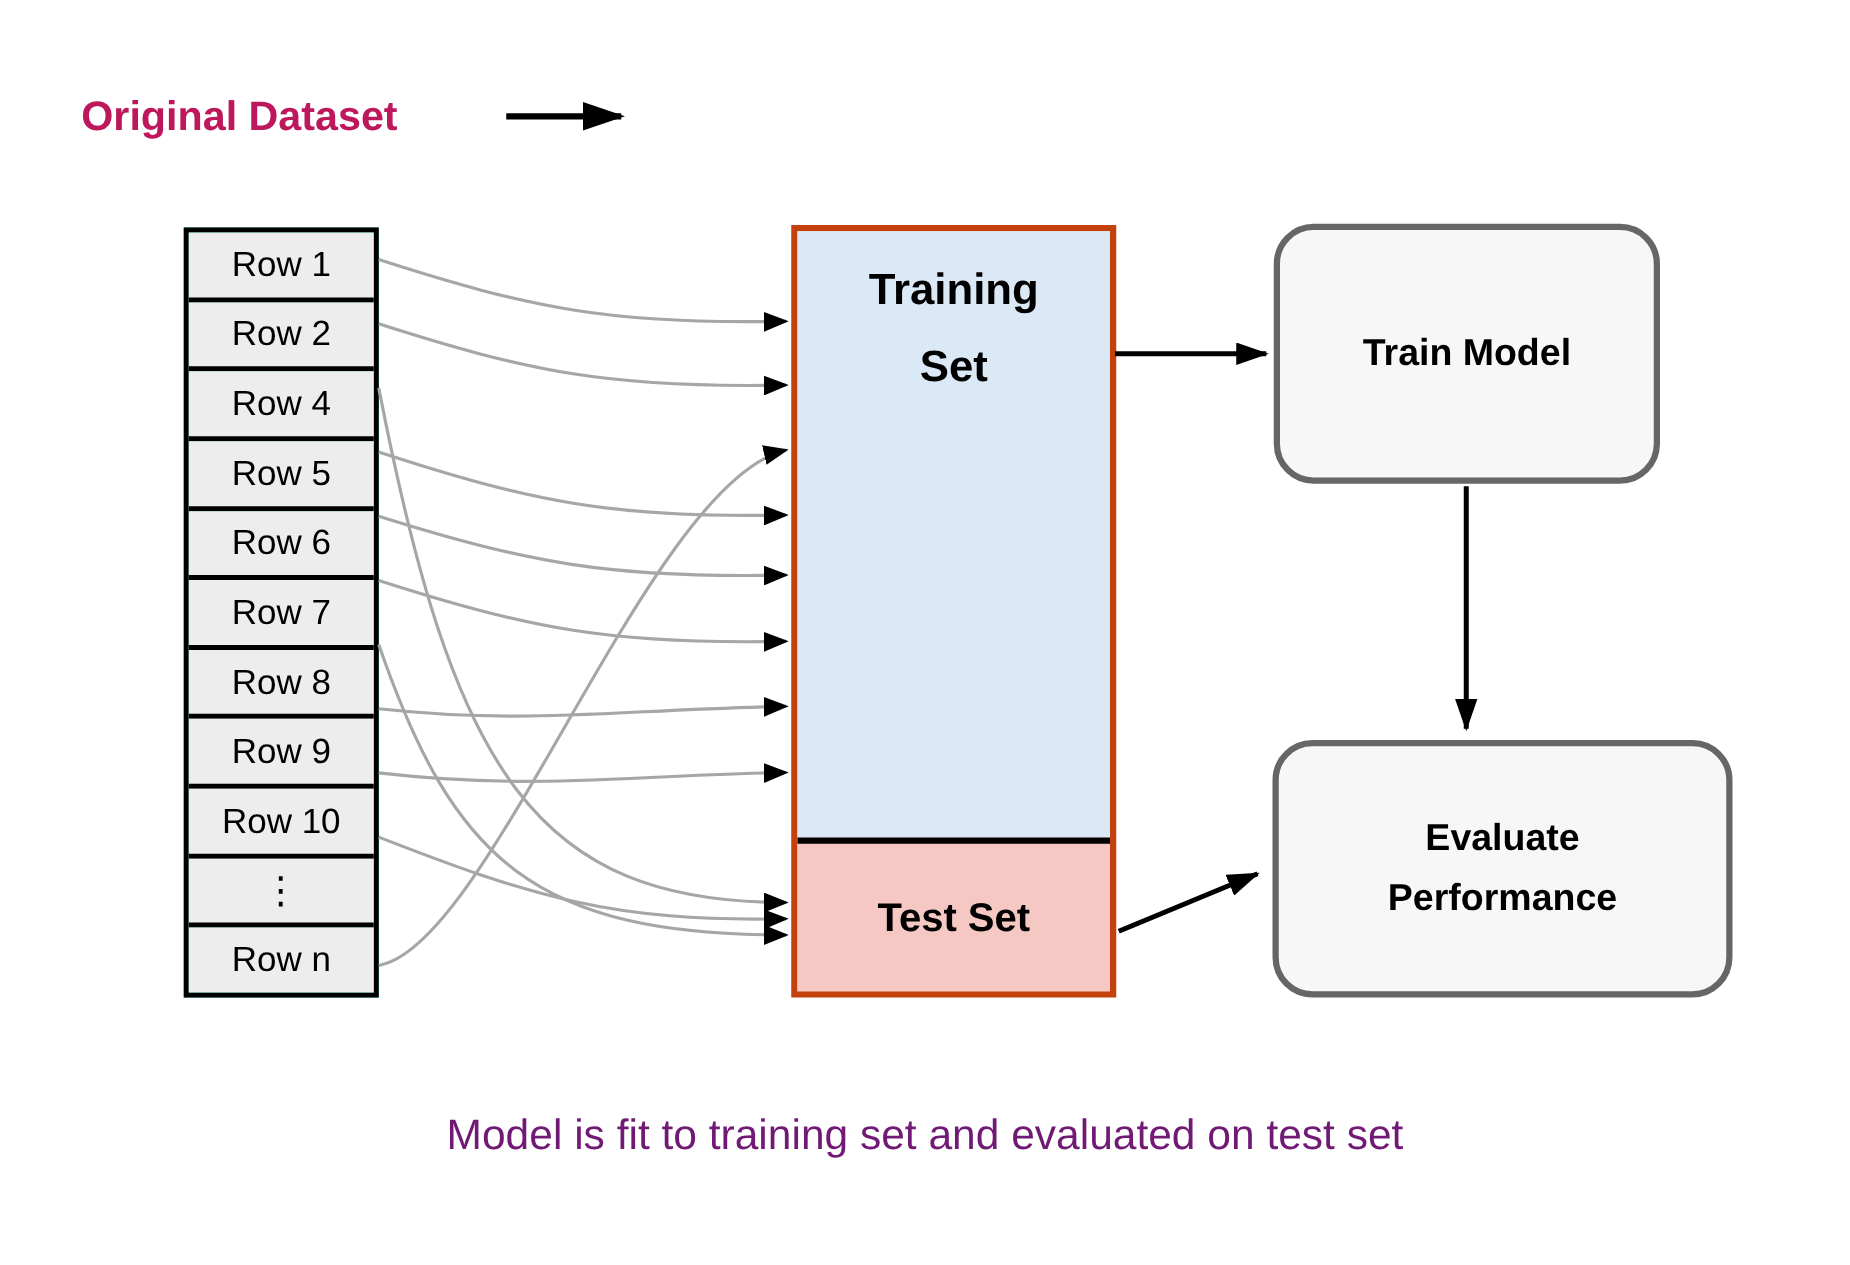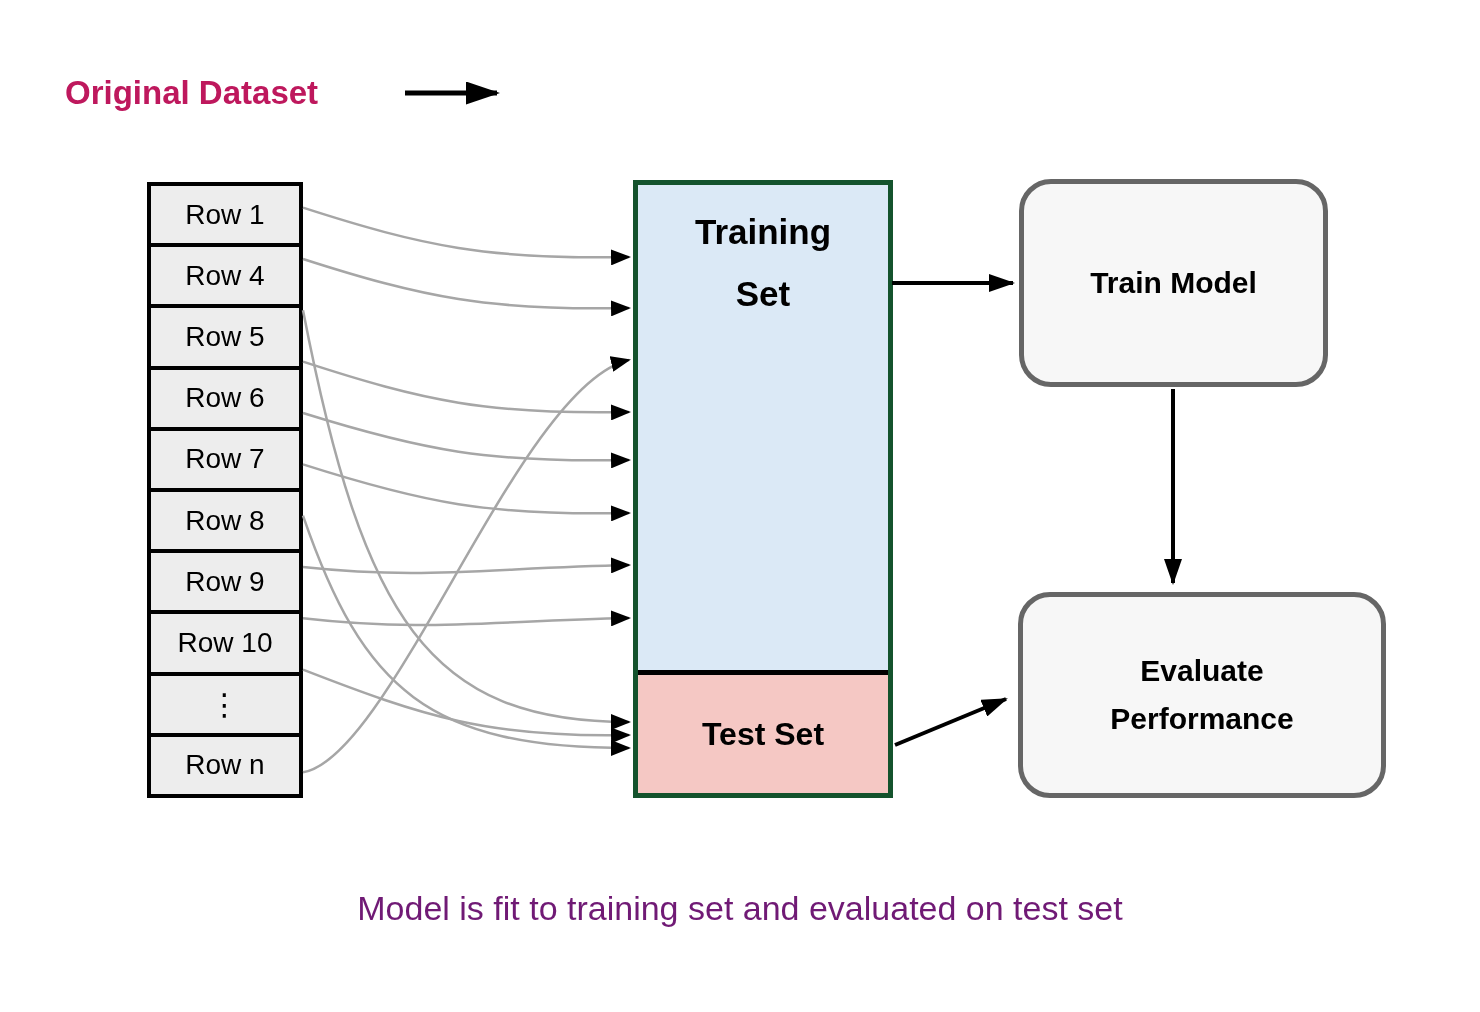--- a/index.html
+++ b/index.html
@@ -48,21 +48,21 @@
   .dataset-row:last-child { border-bottom: none; }
   .dataset-row.ellipsis { font-size: 30px; letter-spacing: 1px; }
 
   
   .split-box {
     position: absolute;
     left: 633px;
     top: 180px;
     width: 260px;
     height: 618px;
-    border: 5px solid #14532d;
+    border: 5px solid #c2410c;
     display: flex;
     flex-direction: column;
   }
   .training-area {
     height: 485px;
     background: #dbe9f6;
   }
   .training-label {
     display: block;
     max-width: 160px;
@@ -124,20 +124,21 @@
 </style>
 </head>
 <body>
 
 <div class="canvas">
 
   <span class="title-label title-left">Original Dataset</span>
 
   <div class="row-stack">
       <div class="dataset-row">Row 1</div>
+      <div class="dataset-row">Row 2</div>
       <div class="dataset-row">Row 4</div>
       <div class="dataset-row">Row 5</div>
       <div class="dataset-row">Row 6</div>
       <div class="dataset-row">Row 7</div>
       <div class="dataset-row">Row 8</div>
       <div class="dataset-row">Row 9</div>
       <div class="dataset-row">Row 10</div>
       <div class="dataset-row ellipsis">⋮</div>
       <div class="dataset-row">Row n</div>
     </div>

